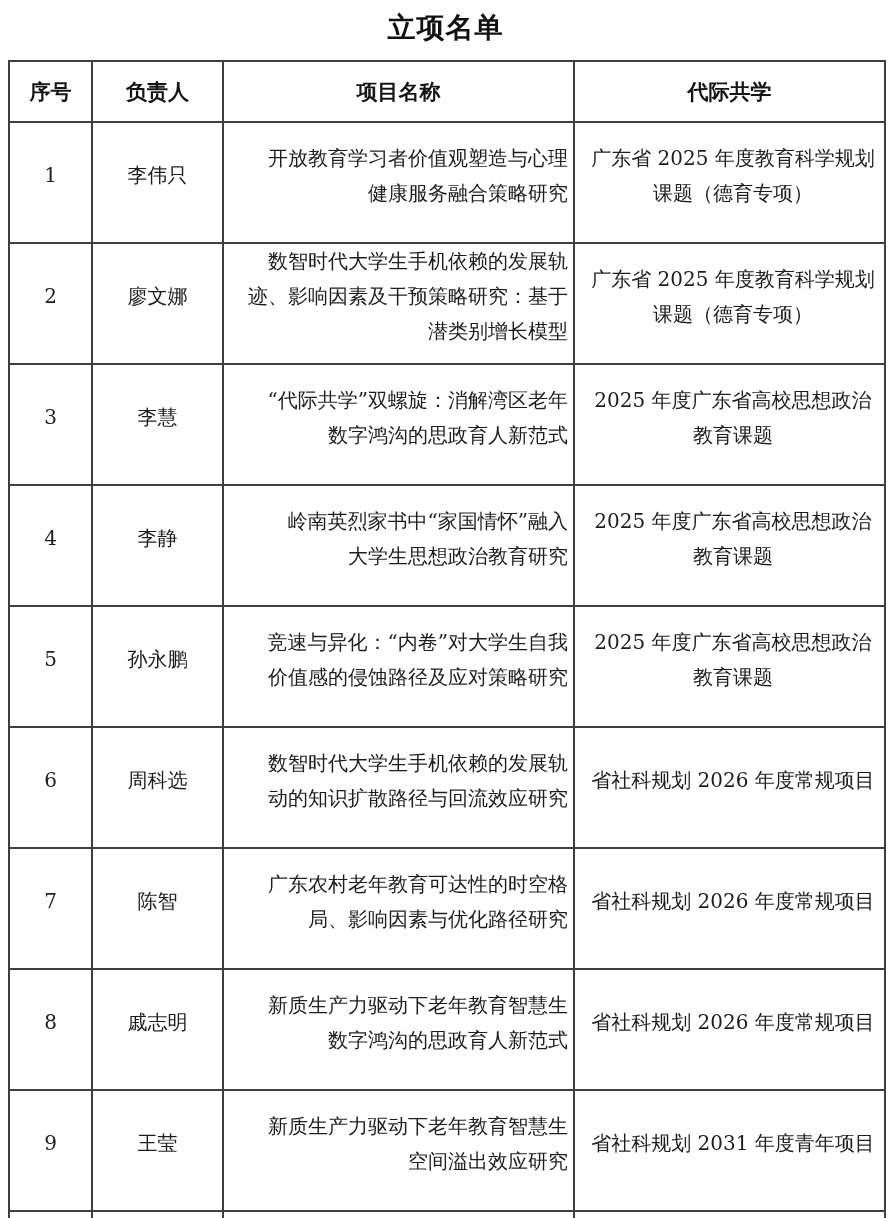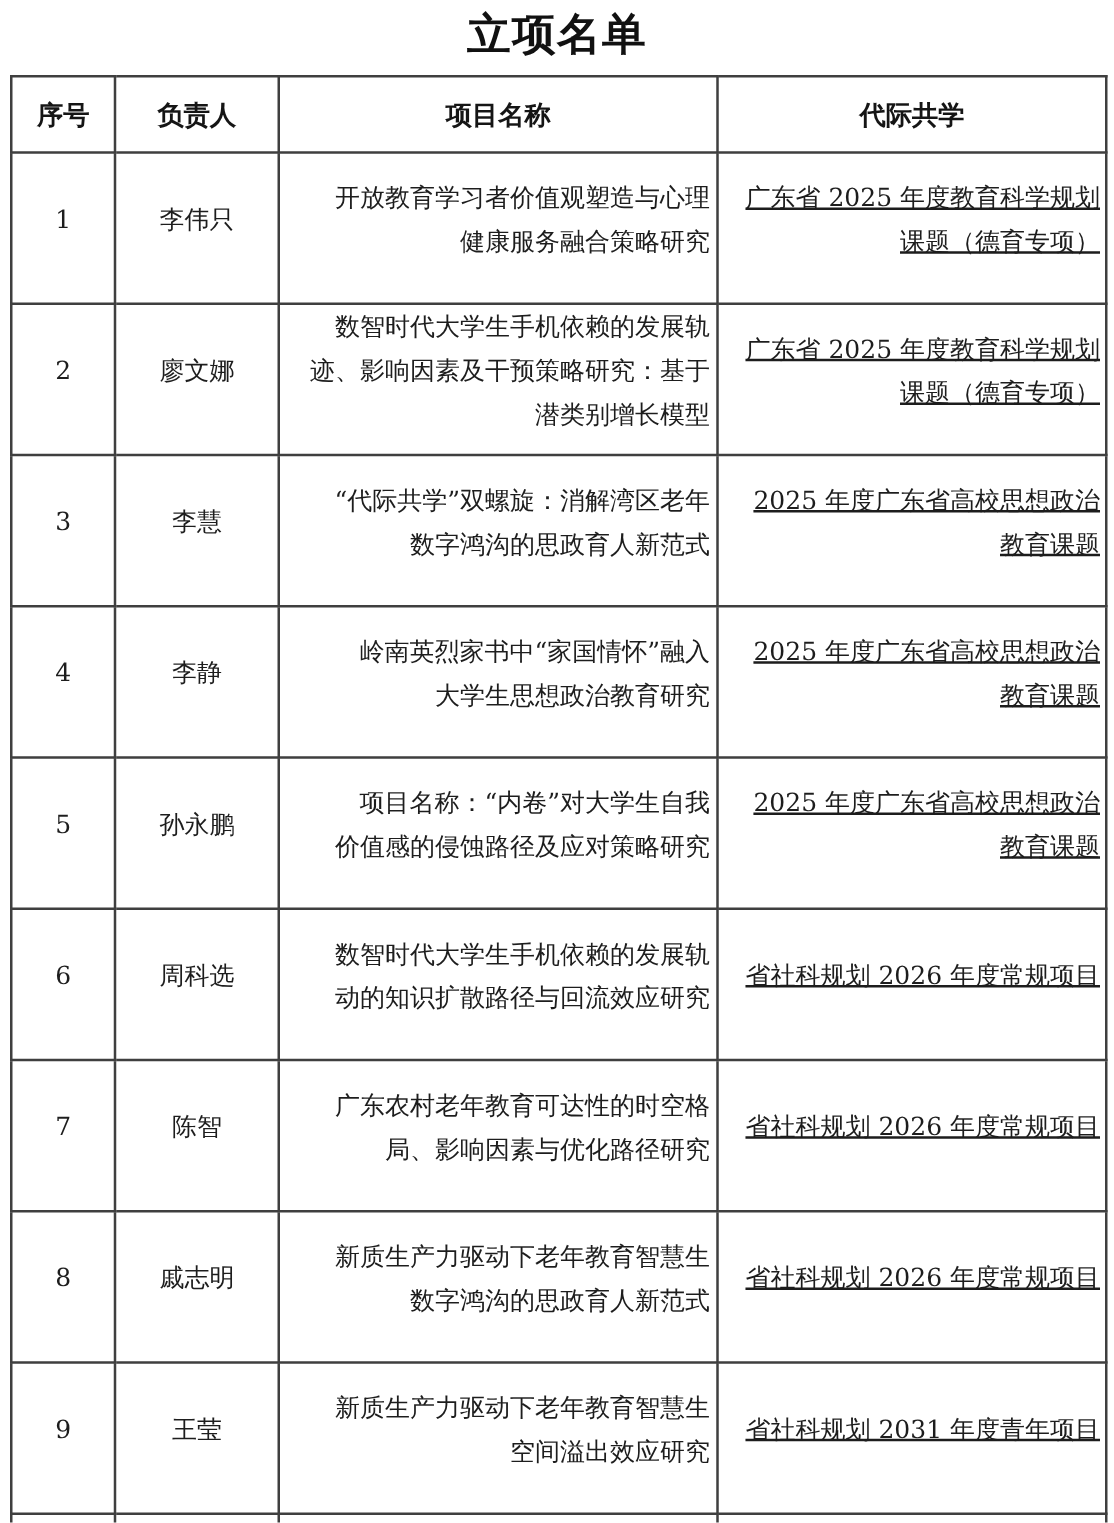--- a/index.html
+++ b/index.html
@@ -12,21 +12,21 @@
     height: 1218px;
     font-family: "DejaVu Serif", "Liberation Serif", serif;
     color: #1d1d1d;
     overflow: hidden;
   }
   .page-title {
     margin: 2px 0 0 0;
     height: 58px;
     line-height: 52px;
     text-align: center;
-    font-size: 35px;
+    font-size: 28px;
     font-weight: bold;
     letter-spacing: 1px;
     color: #111111;
   }
   table.project-table {
     border-collapse: collapse;
     table-layout: fixed;
     margin-left: 8px;
     width: 876px;
   }
@@ -53,25 +53,24 @@
   td.c-no, td.c-leader {
     text-align: center;
   }
   td.c-name {
     text-align: right;
     padding-left: 10px;
     padding-right: 5px;
     white-space: pre-wrap;
   }
   td.c-type {
-    text-align: right;
+    text-align: center;
     padding-left: 11px;
     padding-right: 4px;
     white-space: pre-wrap;
-    text-decoration: underline;
   }
 </style>
 </head>
 <body>
 
 <h1 class="page-title">立项名单</h1>
 
 <table class="project-table">
   <colgroup>
     <col style="width:83px">
@@ -117,21 +116,21 @@
       <td class="c-no">4</td>
       <td class="c-leader">李静</td>
       <td class="c-name">　岭南英烈家书中“家国情怀”融入
 大学生思想政治教育研究</td>
       <td class="c-type">2025 年度广东省高校思想政治
 教育课题</td>
     </tr>
     <tr>
       <td class="c-no">5</td>
       <td class="c-leader">孙永鹏</td>
-      <td class="c-name">项目名称：“内卷”对大学生自我
+      <td class="c-name">竞速与异化：“内卷”对大学生自我
 价值感的侵蚀路径及应对策略研究</td>
       <td class="c-type">2025 年度广东省高校思想政治
 教育课题</td>
     </tr>
     <tr>
       <td class="c-no">6</td>
       <td class="c-leader">周科选</td>
       <td class="c-name">数智时代大学生手机依赖的发展轨
 动的知识扩散路径与回流效应研究</td>
       <td class="c-type">省社科规划 2026 年度常规项目</td>

